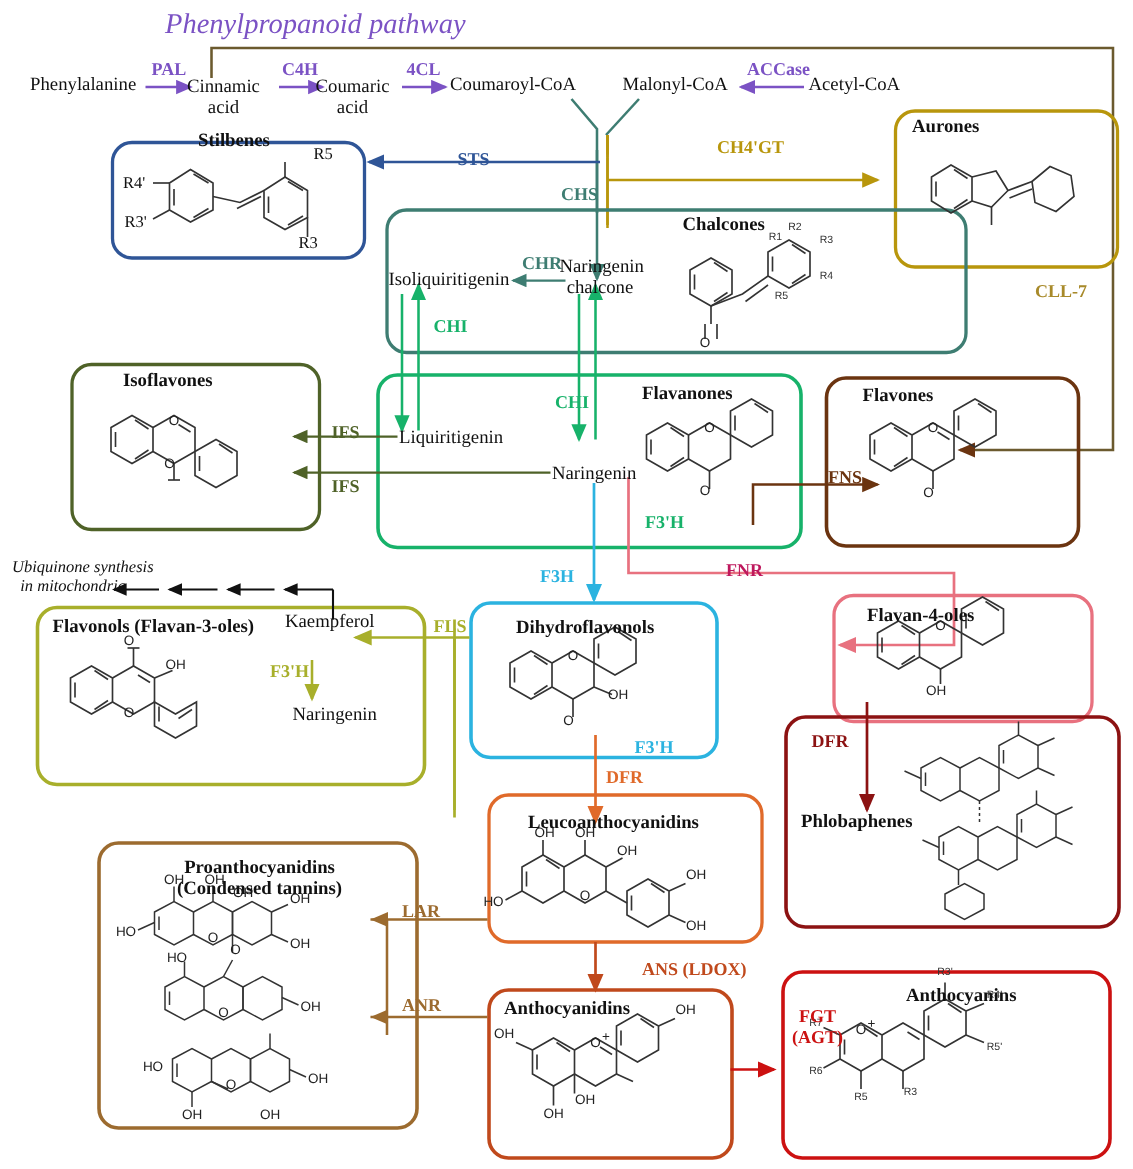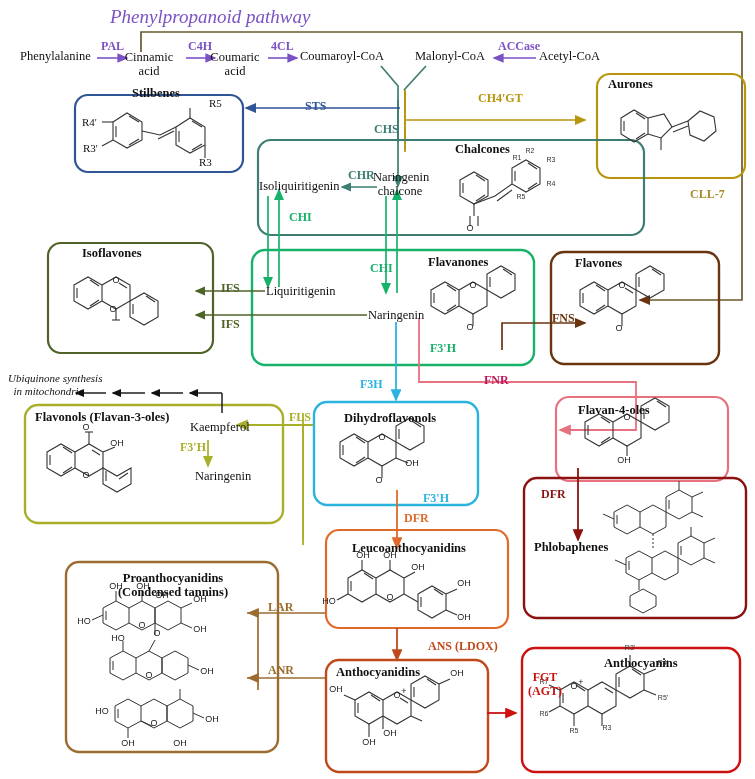--- a/index.html
+++ b/index.html
@@ -519,21 +519,21 @@
   <div class="lbl boxname" style="left:534px;top:541px;">Phlobaphenes</div>
   <div class="lbl boxname" style="left:352px;top:542px;">Leucoanthocyanidins</div>
   <div class="lbl boxname2" style="left:78px;top:571px;width:190px;">Proanthocyanidins<br>(Condensed tannins)</div>
   <div class="lbl boxname" style="left:336px;top:666px;">Anthocyanidins</div>
   <div class="lbl boxname" style="left:556px;top:657px;margin-left:48px;">Anthocyanins</div>
 
   <div class="lbl met2" style="left:373px;top:170px;width:54px;">Naringenin<br>chalcone</div>
   <div class="lbl met" style="left:259px;top:180px;">Isoliquiritigenin</div>
   <div class="lbl met" style="left:266px;top:285px;">Liquiritigenin</div>
   <div class="lbl met" style="left:368px;top:309px;">Naringenin</div>
-  <div class="lbl met" style="left:190px;top:421px;">Kaempferol</div>
+  <div class="lbl met" style="left:190px;top:408px;">Kaempferol</div>
   <div class="lbl met" style="left:195px;top:470px;">Naringenin</div>
   <div class="lbl ubq" style="left:8px;top:372px;">Ubiquinone synthesis<br>&nbsp;&nbsp;in mitochondria</div>
 
   <div class="lbl enz" style="left:305px;top:100px;color:#2F5597;">STS</div>
   <div class="lbl enz" style="left:374px;top:123px;color:#3E7D72;">CHS</div>
   <div class="lbl enz" style="left:348px;top:169px;color:#3E7D72;">CHR</div>
   <div class="lbl enz" style="left:289px;top:211px;color:#17B26A;">CHI</div>
   <div class="lbl enz" style="left:370px;top:262px;color:#17B26A;">CHI</div>
   <div class="lbl enz" style="left:478px;top:92px;color:#B8960C;">CH4'GT</div>
   <div class="lbl enz" style="left:221px;top:282px;color:#4F6228;">IFS</div>

